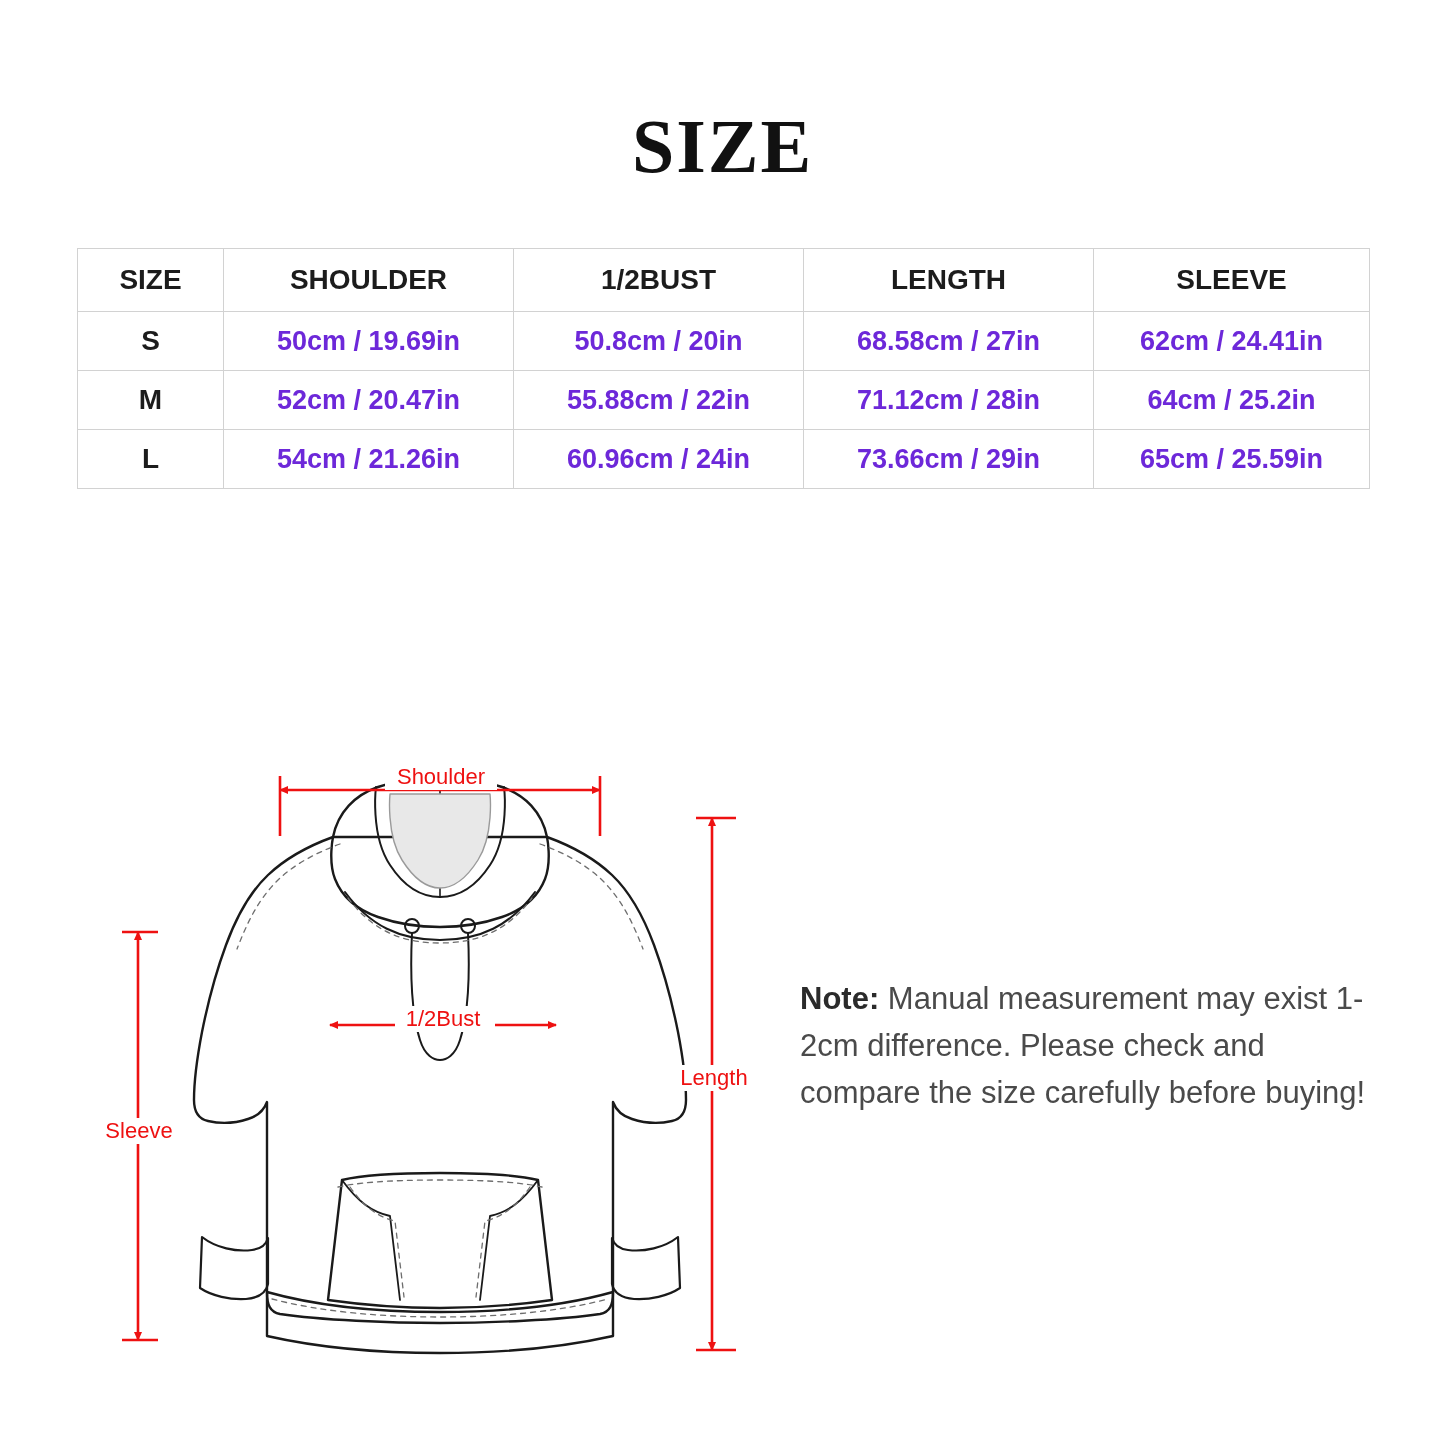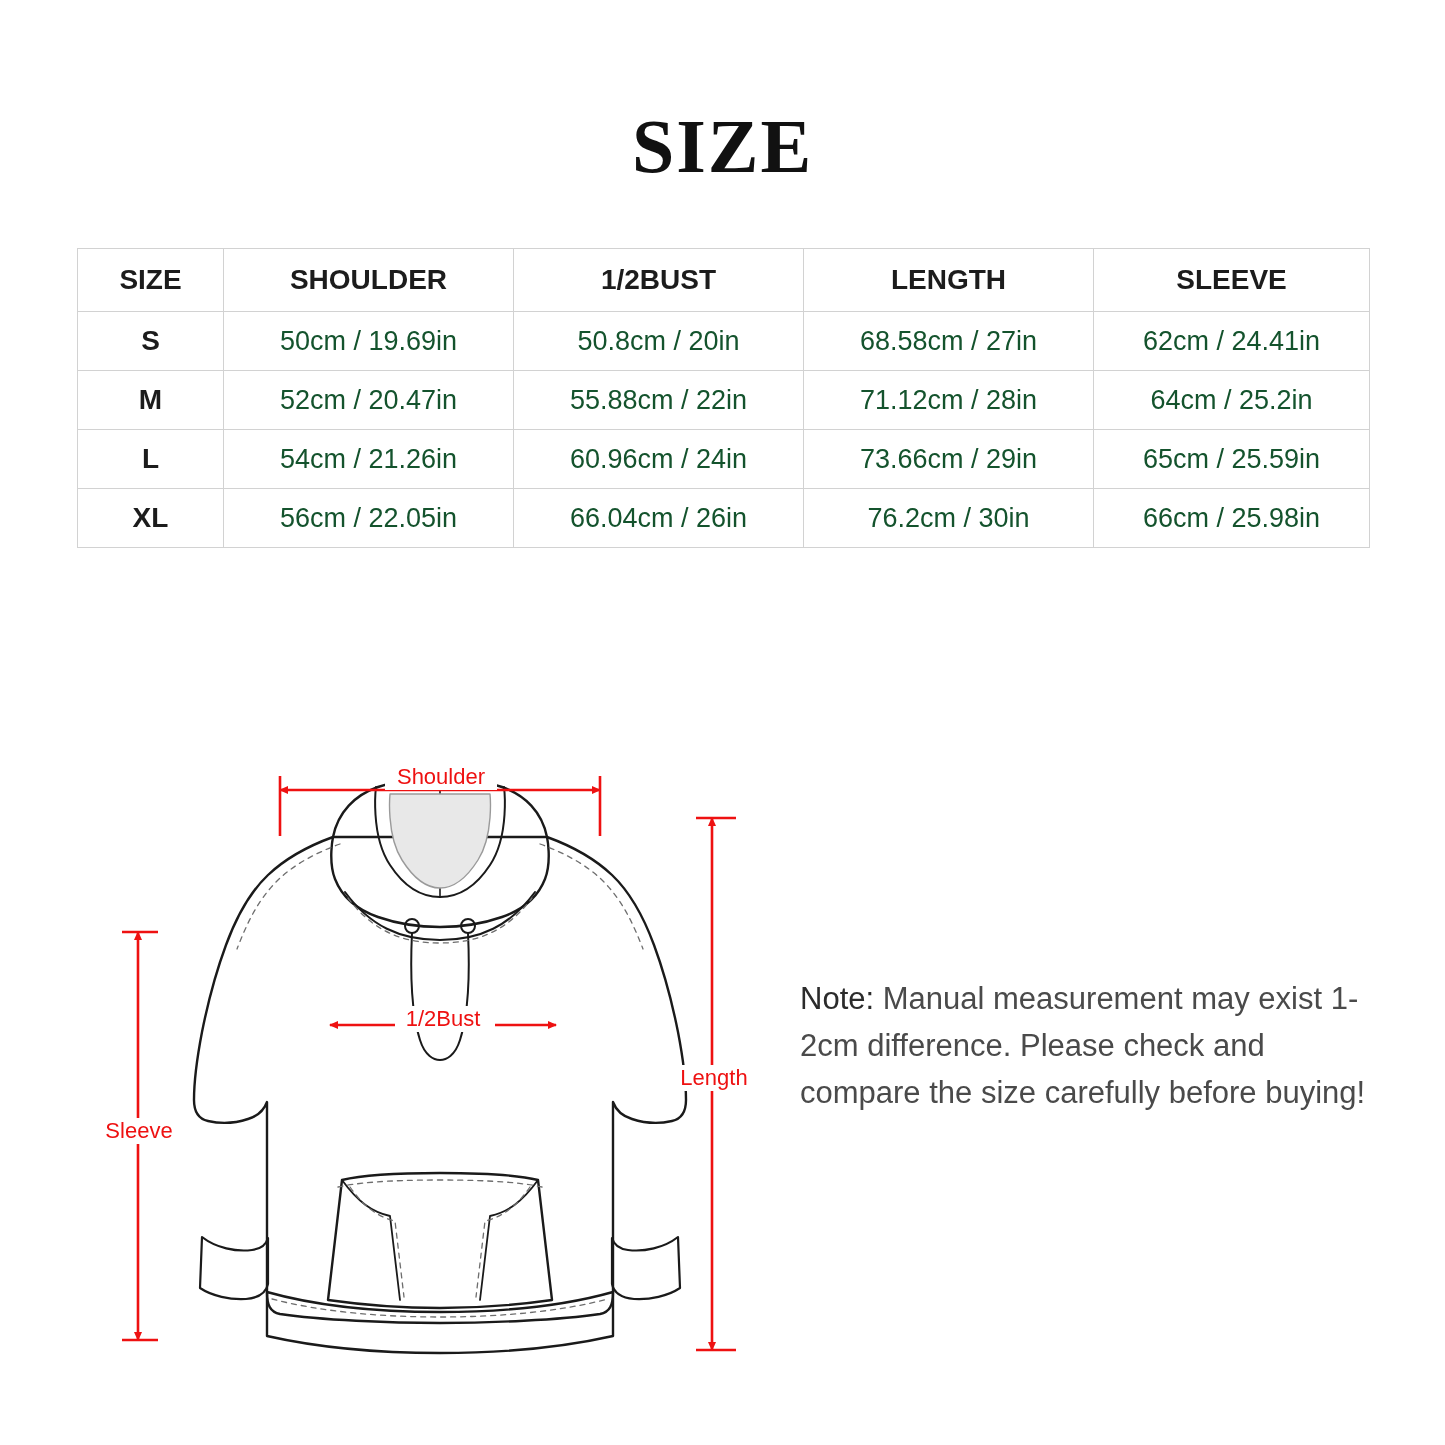--- a/index.html
+++ b/index.html
@@ -41,22 +41,22 @@
     width: 100%;
     table-layout: fixed;
   }
   table.size-table th,
   table.size-table td {
     border: 1px solid #d2d2d2;
     height: 58px;
     text-align: center;
     vertical-align: middle;
     font-size: 27px;
-    color: #14532d;
-    font-weight: normal;
+    color: #6d28d9;
+    font-weight: bold;
     padding: 0;
   }
   table.size-table th {
     font-weight: bold;
     font-size: 28px;
     color: #1c1c1c;
     height: 62px;
   }
   table.size-table td.size-col {
     font-weight: bold;
@@ -83,21 +83,21 @@
   #note-block {
     position: absolute;
     left: 800px;
     top: 975px;
     width: 570px;
     font-size: 31px;
     line-height: 1.52;
     color: #4a4a4a;
   }
   #note-block .note-label {
-    font-weight: normal;
+    font-weight: bold;
     color: #2b2b2b;
   }
 </style>
 </head>
 <body>
 
 <h1 id="page-title">SIZE</h1>
 
 <div id="size-table-wrap">
   <table class="size-table">
@@ -131,27 +131,20 @@
         <td>55.88cm / 22in</td>
         <td>71.12cm / 28in</td>
         <td>64cm / 25.2in</td>
       </tr>
       <tr>
         <td class="size-col">L</td>
         <td>54cm / 21.26in</td>
         <td>60.96cm / 24in</td>
         <td>73.66cm / 29in</td>
         <td>65cm / 25.59in</td>
-      </tr>
-      <tr>
-        <td class="size-col">XL</td>
-        <td>56cm / 22.05in</td>
-        <td>66.04cm / 26in</td>
-        <td>76.2cm / 30in</td>
-        <td>66cm / 25.98in</td>
       </tr>
     </tbody>
   </table>
 </div>
 
 <div id="illustration">
   <svg width="700" height="630" viewBox="0 0 700 630" xmlns="http://www.w3.org/2000/svg">
     <defs>
       <marker id="ar" markerWidth="10" markerHeight="10" refX="8" refY="4" orient="auto" markerUnits="userSpaceOnUse">
         <path d="M0,0 L9,4 L0,8 z" fill="#ee1111"></path>

